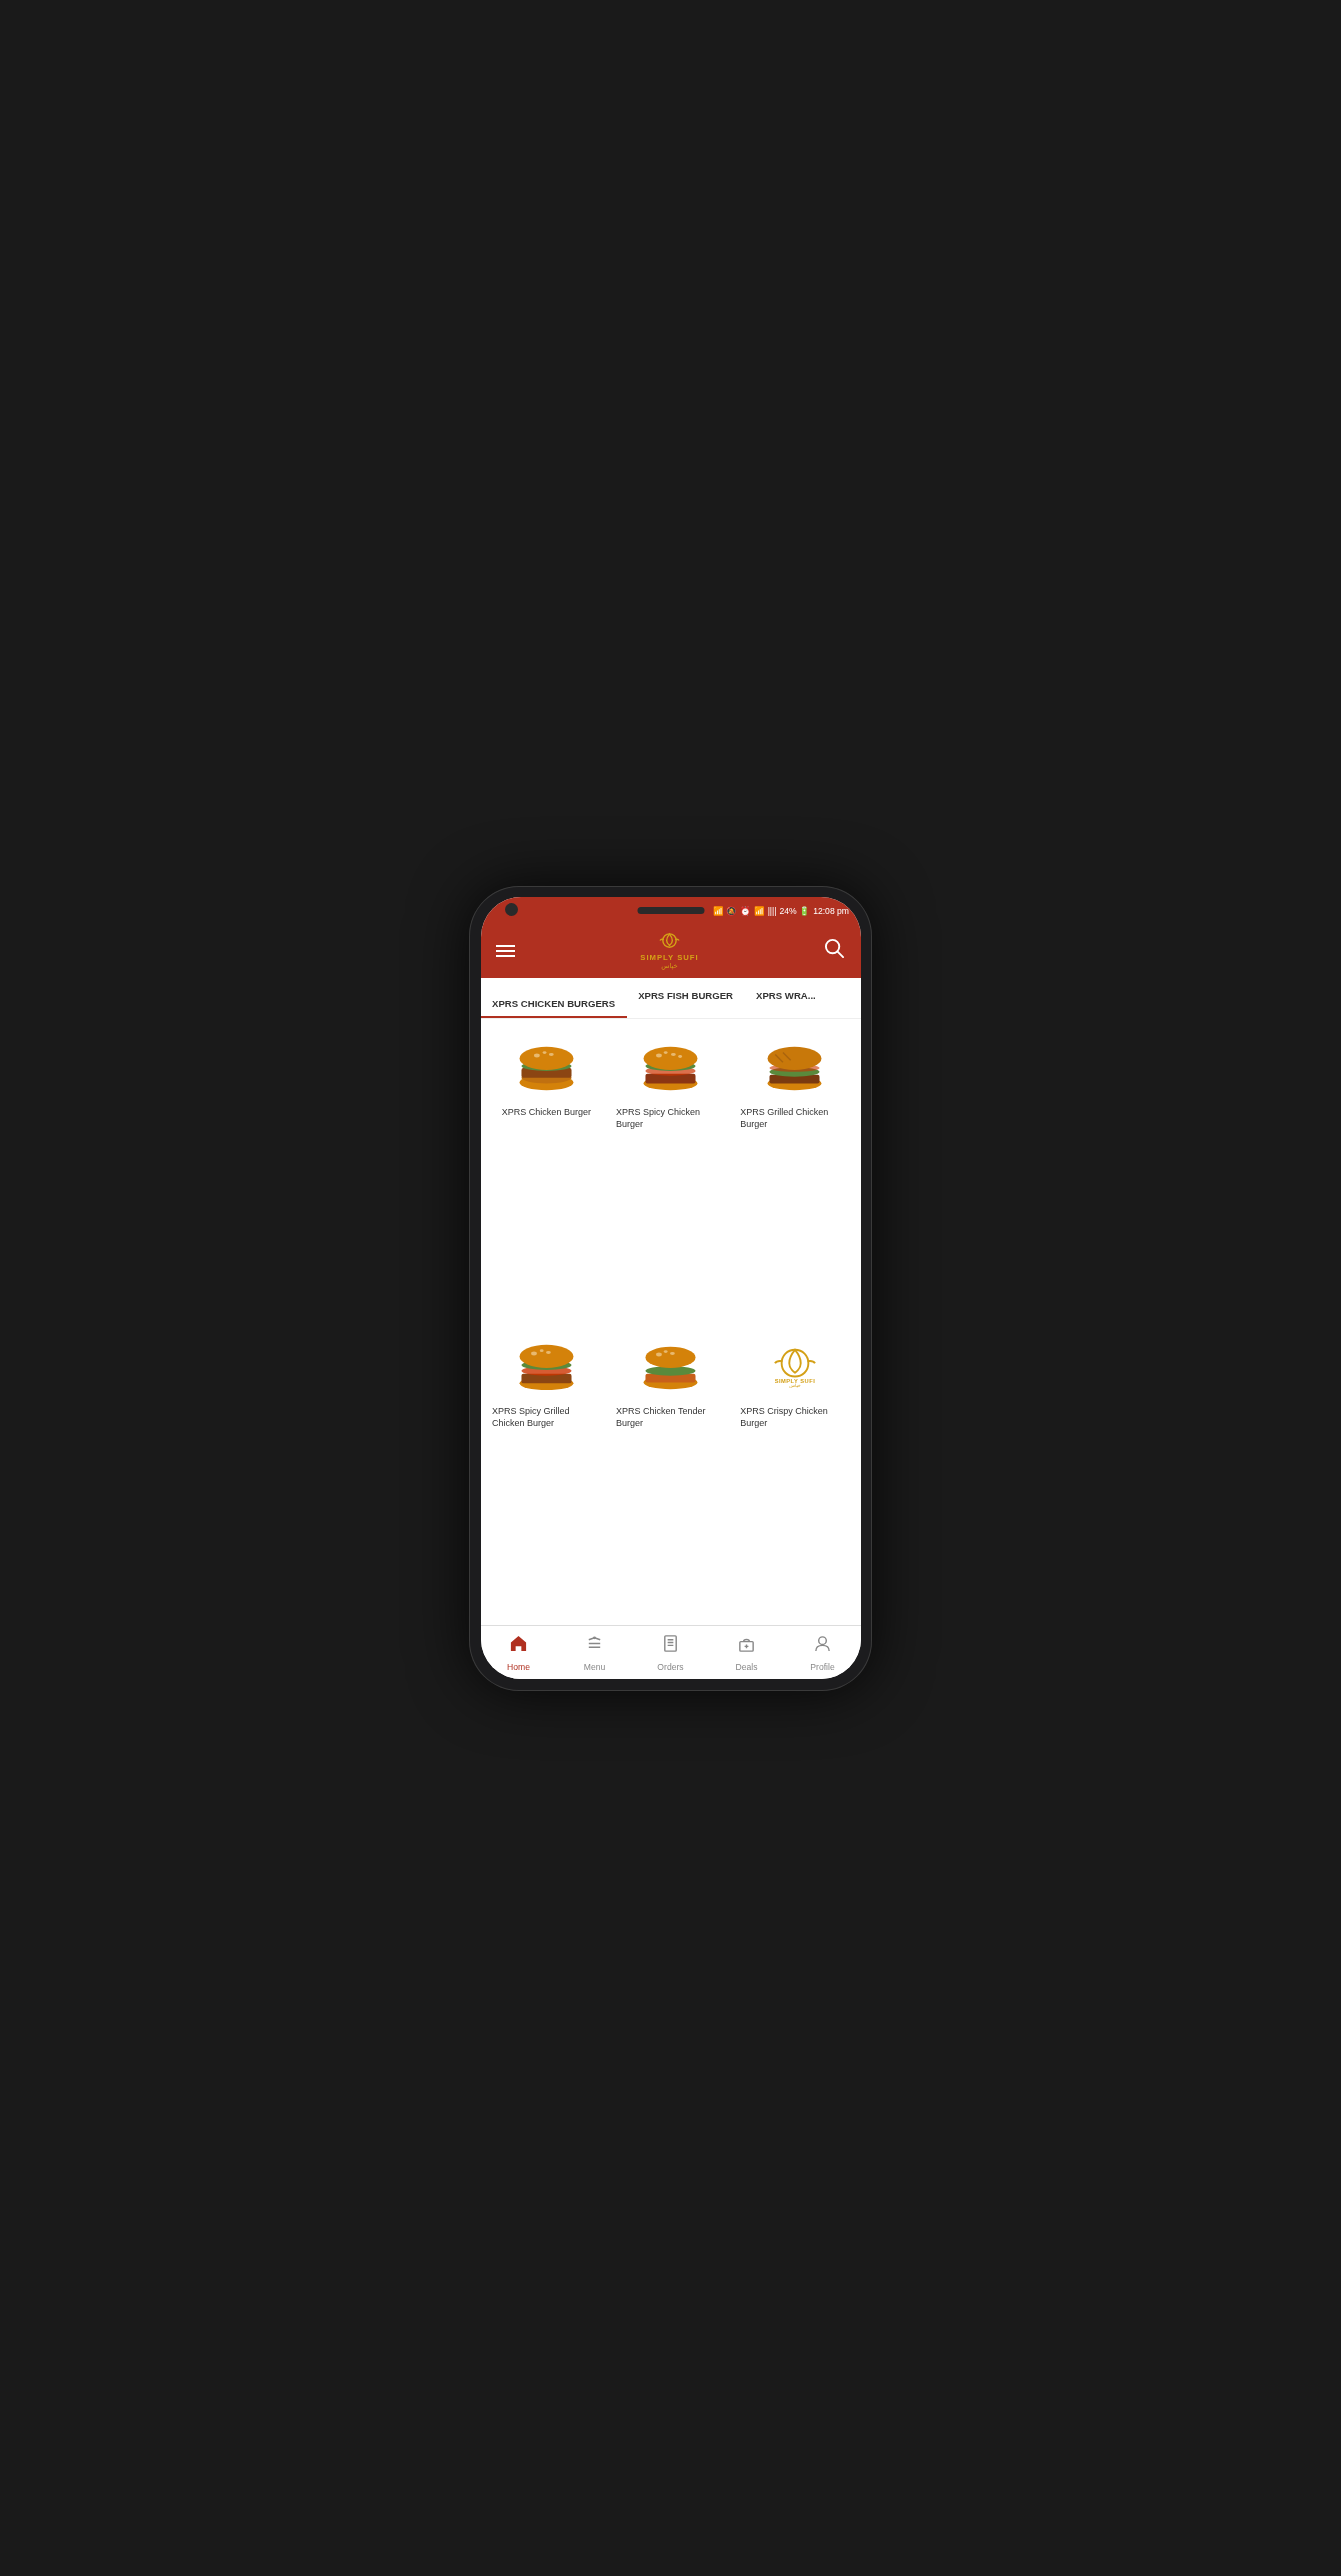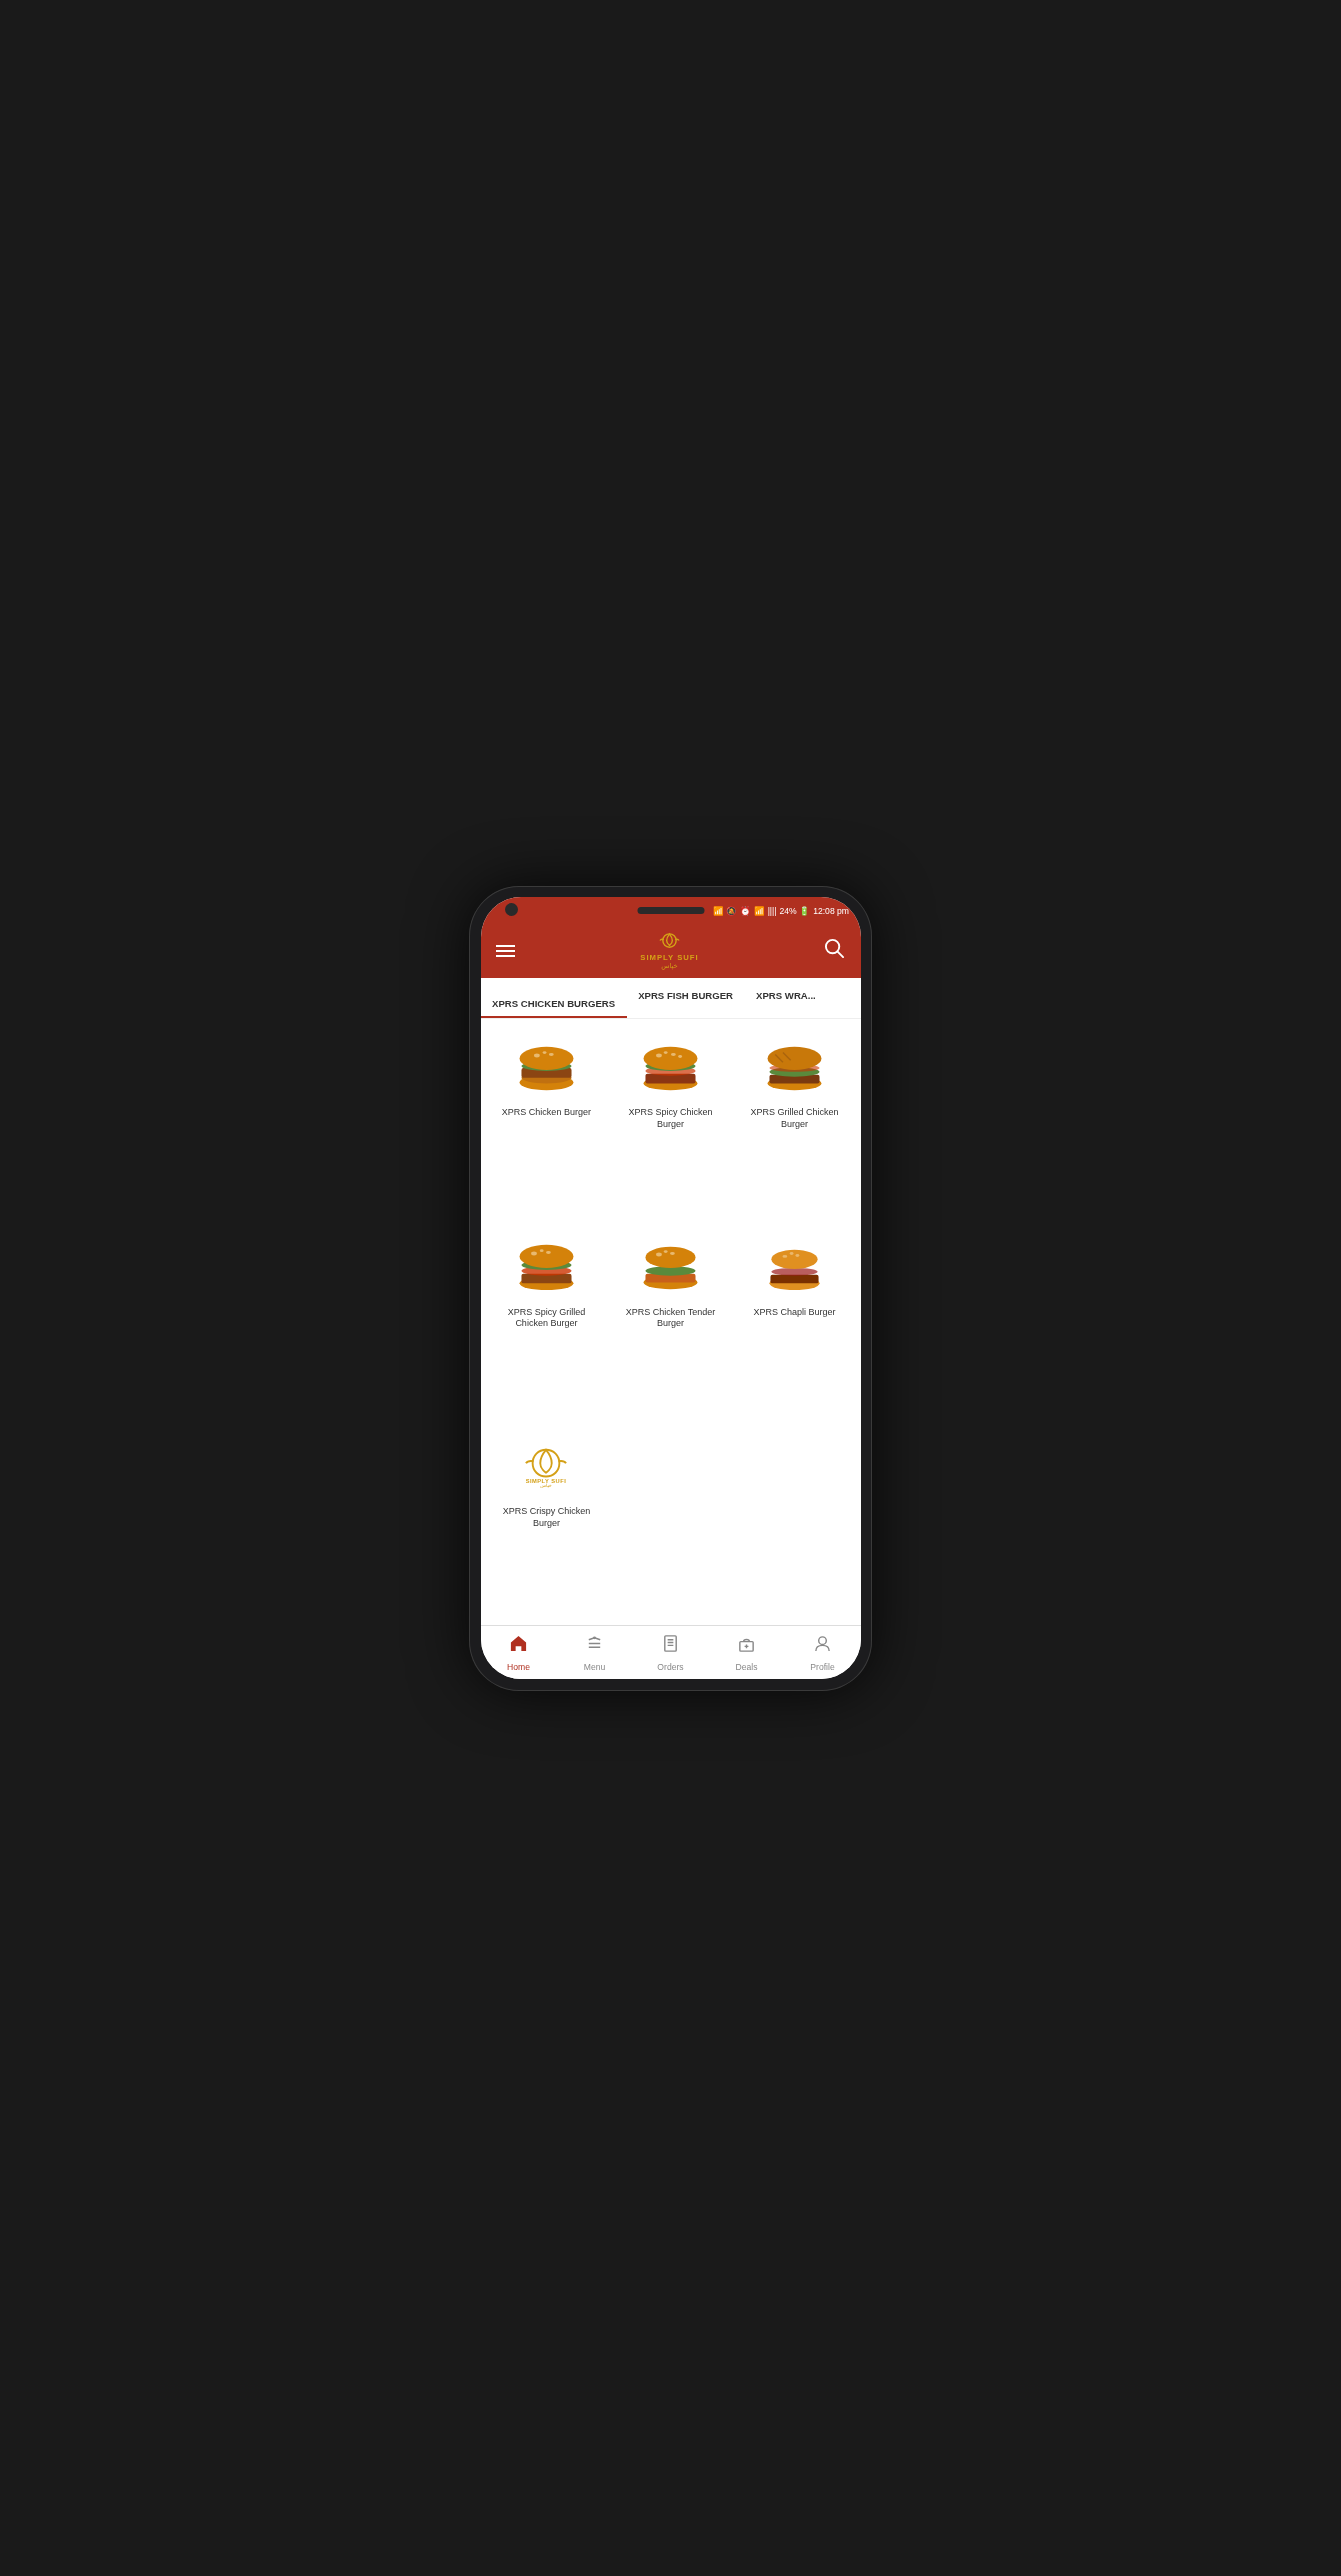--- a/index.html
+++ b/index.html
@@ -201,21 +201,21 @@
 
     
     .burger-svg {
       width: 77px;
       height: 58px;
     }
 
     .product-name {
       font-size: 9px;
       color: #333;
-      text-align: center;
+      text-align: left;
       line-height: 1.3;
       font-weight: 500;
     }
 
     
     .logo-placeholder {
       width: 77px;
       height: 58px;
       display: flex;
       flex-direction: column;
@@ -398,34 +398,20 @@
             <ellipse cx="40" cy="34" rx="26" ry="5" fill="#5a8a3c"></ellipse>
             <ellipse cx="40" cy="20" rx="26" ry="11" fill="#d4820a"></ellipse>
             <ellipse cx="28" cy="17" rx="3" ry="2" fill="#f5deb3" opacity="0.6"></ellipse>
             <ellipse cx="42" cy="16" rx="2.5" ry="1.5" fill="#f5deb3" opacity="0.6"></ellipse>
             <ellipse cx="35" cy="14" rx="2" ry="1.5" fill="#f5deb3" opacity="0.6"></ellipse>
           </svg>
         </div>
         <div class="product-name">XPRS Chicken Tender Burger</div>
       </div>
 
-      <div class="product-item">
-        <div class="product-image">
-          <svg class="burger-svg" viewBox="0 0 80 60">
-            <ellipse cx="40" cy="47" rx="26" ry="7" fill="#e09020"></ellipse>
-            <rect x="15" y="38" width="50" height="9" rx="2" fill="#7a3000"></rect>
-            <ellipse cx="40" cy="35" rx="24" ry="4" fill="#9b1a1a" opacity="0.7"></ellipse>
-            <ellipse cx="40" cy="22" rx="24" ry="10" fill="#e09020"></ellipse>
-            <ellipse cx="30" cy="19" rx="2.5" ry="1.5" fill="#f5deb3" opacity="0.5"></ellipse>
-            <ellipse cx="43" cy="18" rx="2" ry="1.5" fill="#f5deb3" opacity="0.5"></ellipse>
-            <ellipse cx="37" cy="16" rx="2" ry="1.5" fill="#f5deb3" opacity="0.5"></ellipse>
-          </svg>
-        </div>
-        <div class="product-name">XPRS Chapli Burger</div>
-      </div>
 
       <div class="product-item">
         <div class="product-image">
           <div class="logo-placeholder">
             <svg width="58" height="42" viewBox="0 0 60 44">
               <path d="M30 4 C22 4 16 10 16 18 C16 26 22 32 30 32 C38 32 44 26 44 18 C44 10 38 4 30 4 Z" fill="none" stroke="#d4a017" stroke-width="2"></path>
               <path d="M30 4 C30 4 24 11 24 18 C24 24 30 28 30 28 C30 28 36 24 36 18 C36 11 30 4 30 4 Z" fill="none" stroke="#d4a017" stroke-width="2"></path>
               <path d="M17 16 C17 16 11 15 9 18" fill="none" stroke="#d4a017" stroke-width="2"></path>
               <path d="M43 16 C43 16 49 15 51 18" fill="none" stroke="#d4a017" stroke-width="2"></path>
               <text x="30" y="39" text-anchor="middle" fill="#d4a017" font-size="6" font-weight="bold" letter-spacing="0.5">SIMPLY SUFI</text>

